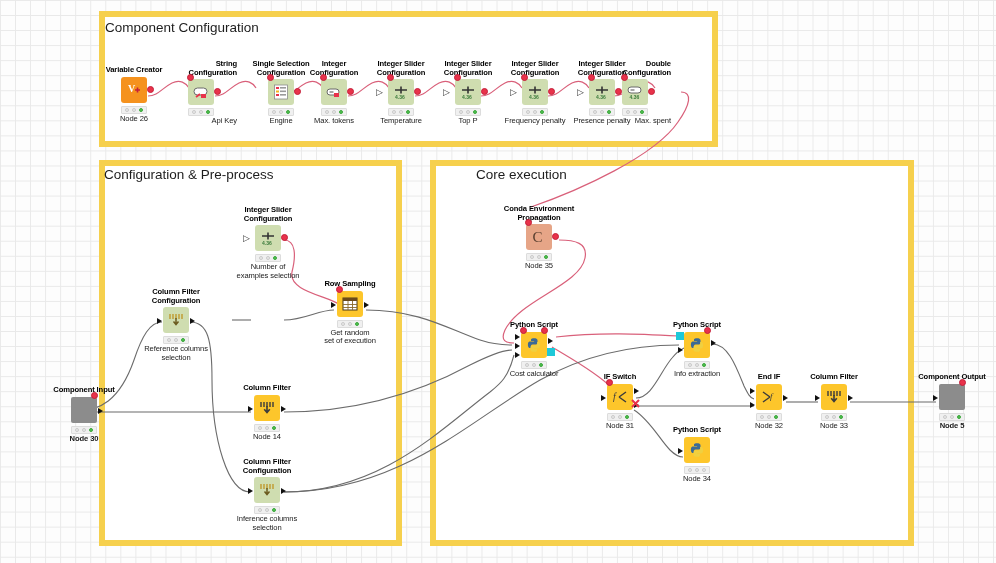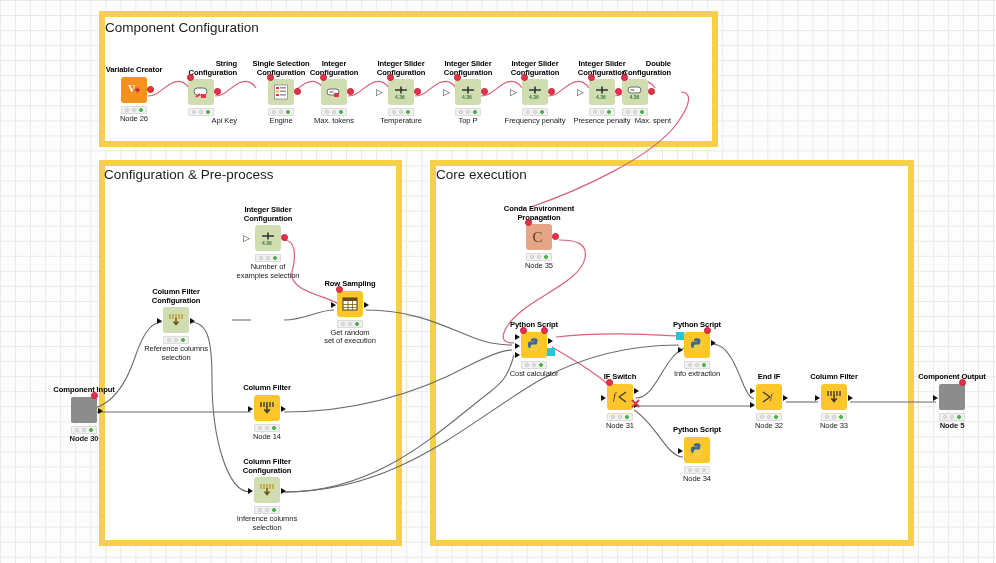--- a/index.html
+++ b/index.html
@@ -122,21 +122,21 @@
 
 <div id="canvas">
 
   <div class="frame" style="left:99px;top:11px;width:619px;height:136px;"></div>
   <div class="frame-title" style="left:105px;top:20px;">Component Configuration</div>
 
   <div class="frame" style="left:99px;top:160px;width:303px;height:386px;"></div>
   <div class="frame-title" style="left:104px;top:167px;">Configuration &amp; Pre-process</div>
 
   <div class="frame" style="left:430px;top:160px;width:484px;height:386px;"></div>
-  <div class="frame-title" style="left:436px;top:167px;">Core execution</div>
+  <div class="frame-title" style="left:436px;top:167px;padding-left:40px;">Core execution</div>
 
   <svg id="wires" viewBox="0 0 996 563" xmlns="http://www.w3.org/2000/svg">
     <g fill="none" stroke="#d9607a" stroke-width="1.2">
 
       <path d="M148,96 C158,96 162,88 172,83 C180,79 186,83 189,88"></path>
       <path d="M215,96 C225,96 229,88 239,83 C247,79 253,83 256,88"></path>
       <path d="M282,96 C292,96 296,88 306,83 C314,79 320,83 323,88"></path>
       <path d="M348,96 C358,96 362,88 372,83 C380,79 386,83 389,88"></path>
       <path d="M415,96 C425,96 429,88 439,83 C447,79 453,83 456,88"></path>
       <path d="M481,96 C491,96 495,88 505,83 C513,79 519,83 522,88"></path>

